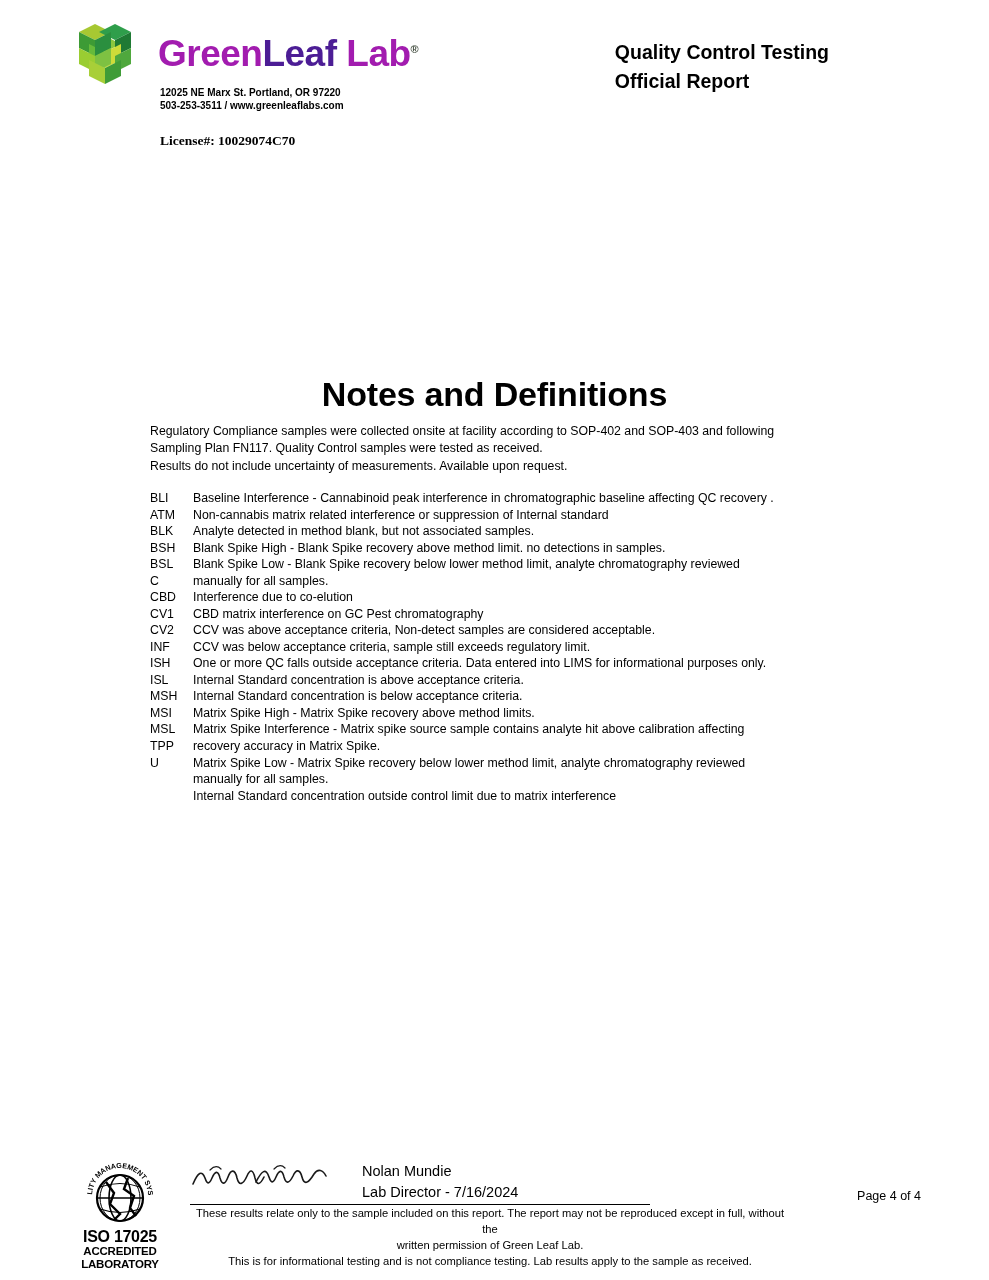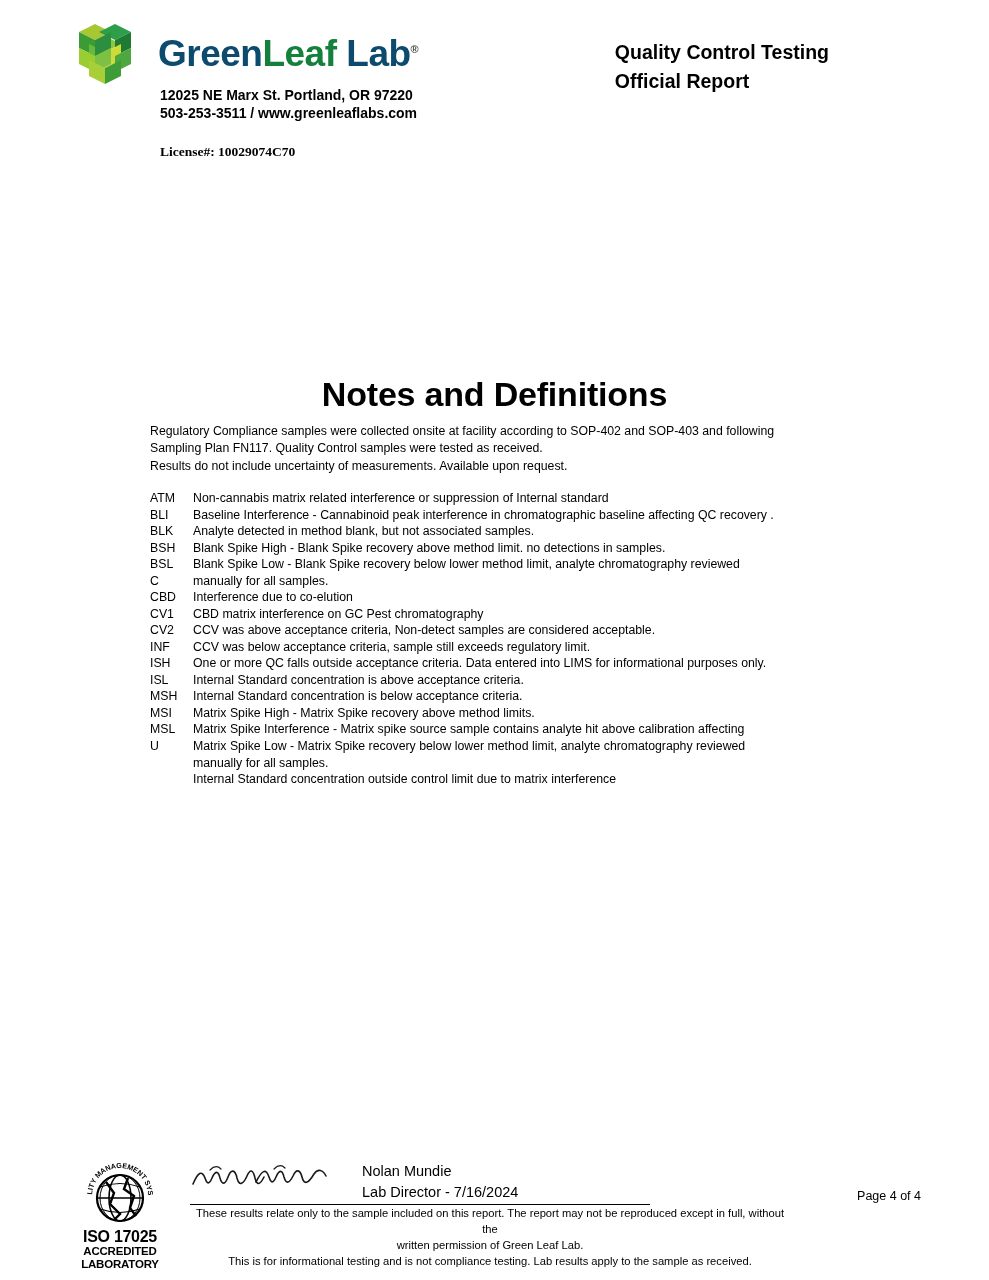--- a/index.html
+++ b/index.html
@@ -43,32 +43,32 @@
   }
   .wordmark {
     margin-left: 6px;
     font-family: "Liberation Sans", sans-serif;
     font-weight: bold;
     font-size: 37px;
     letter-spacing: -0.5px;
     white-space: nowrap;
     line-height: 1;
   }
-  .wm-green { color: #0c4a6e; }
-  .wm-dark  { color: #15803d; }
+  .wm-green { color: #a21caf; }
+  .wm-dark  { color: #4c1d95; }
   .wm-reg {
     font-size: 11px;
     vertical-align: super;
     color: #3f4a3c;
     font-weight: bold;
   }
   .addr {
     margin-left: 90px;
     margin-top: 2px;
-    font-size: 14px;
+    font-size: 10px;
     font-weight: bold;
     line-height: 1.32;
     color: #000;
   }
   .license {
     margin-left: 90px;
     margin-top: 21px;
     font-family: "Liberation Serif", serif;
     font-size: 13.5px;
     font-weight: bold;
@@ -244,28 +244,28 @@
 <div class="section-title">Notes and Definitions</div>
 
 <div class="intro">
   <div>Regulatory Compliance samples were collected onsite at facility according to SOP-402 and SOP-403 and following</div>
   <div>Sampling Plan FN117.  Quality Control samples were tested as received.</div>
   <div>Results do not include uncertainty of measurements.  Available upon request.</div>
 </div>
 
 <div class="defs">
   <div class="def-row">
+    <div class="def-code">BLI</div>
+    <div class="def-text">Baseline Interference - Cannabinoid peak interference in chromatographic baseline affecting QC recovery .</div>
+  </div>
+  <div class="def-row">
     <div class="def-code">ATM</div>
     <div class="def-text">Non-cannabis matrix related interference or suppression of Internal standard</div>
   </div>
   <div class="def-row">
-    <div class="def-code">BLI</div>
-    <div class="def-text">Baseline Interference - Cannabinoid peak interference in chromatographic baseline affecting QC recovery .</div>
-  </div>
-  <div class="def-row">
     <div class="def-code">BLK</div>
     <div class="def-text">Analyte detected in method blank, but not associated samples.</div>
   </div>
   <div class="def-row">
     <div class="def-code">BSH</div>
     <div class="def-text">Blank Spike High - Blank Spike recovery above method limit. no detections in samples.</div>
   </div>
   <div class="def-row">
     <div class="def-code">BSL</div>
     <div class="def-text">Blank Spike Low - Blank Spike recovery below lower method limit, analyte chromatography reviewed</div>
@@ -302,20 +302,24 @@
     <div class="def-code">MSH</div>
     <div class="def-text">Internal Standard concentration is below acceptance criteria.</div>
   </div>
   <div class="def-row">
     <div class="def-code">MSI</div>
     <div class="def-text">Matrix Spike High - Matrix Spike recovery above method limits.</div>
   </div>
   <div class="def-row">
     <div class="def-code">MSL</div>
     <div class="def-text">Matrix Spike Interference - Matrix spike source sample contains analyte hit above calibration affecting</div>
+  </div>
+  <div class="def-row">
+    <div class="def-code">TPP</div>
+    <div class="def-text">recovery accuracy in Matrix Spike.</div>
   </div>
   <div class="def-row">
     <div class="def-code">U</div>
     <div class="def-text">Matrix Spike Low - Matrix Spike recovery below lower method limit, analyte chromatography reviewed</div>
   </div>
   <div class="def-row">
     <div class="def-code"></div>
     <div class="def-text">manually for all samples.</div>
   </div>
   <div class="def-row">

